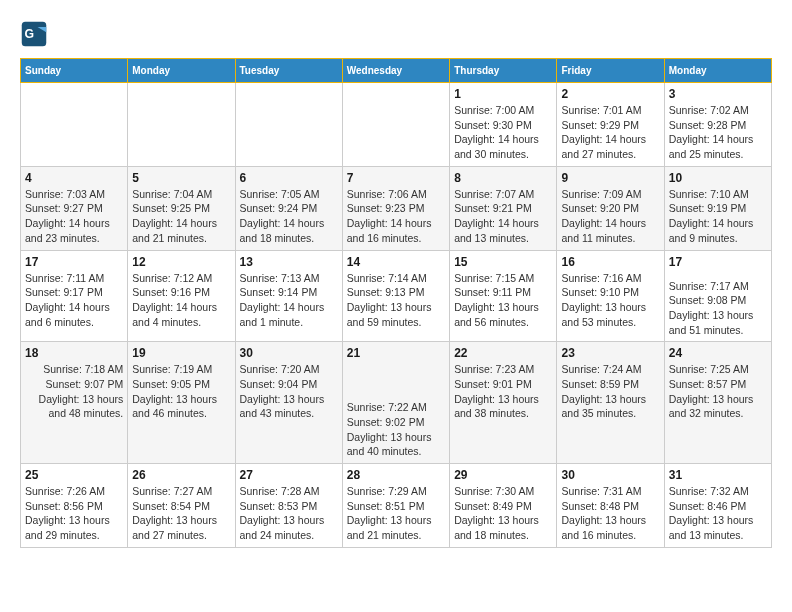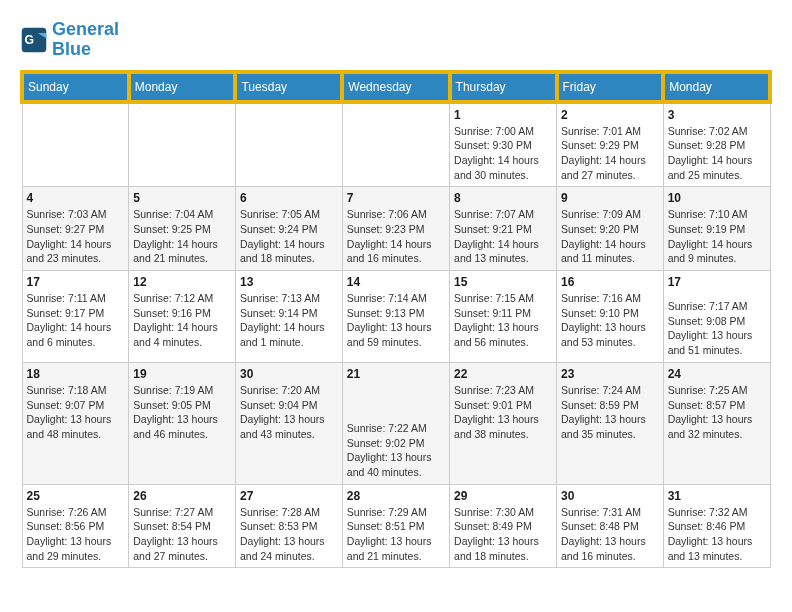--- a/index.html
+++ b/index.html
@@ -46,23 +46,23 @@
     .calendar-table {
       width: 100%;
       border-collapse: collapse;
       font-size: 11px;
     }
     .calendar-table th {
       background-color: #2e86c1;
       color: white;
       padding: 6px 4px;
       text-align: left;
-      font-size: 12px;
-      font-weight: normal;
-      border: 4px solid #eab308;
+      font-size: 10px;
+      font-weight: bold;
+      border: 1px solid #eab308;
     }
     .calendar-table td {
       border: 1px solid #ccc;
       vertical-align: top;
       padding: 4px;
       width: 108px;
       min-height: 80px;
       background: #fff;
     }
     .calendar-table tr:nth-child(even) td {
@@ -87,26 +87,20 @@
 </head>
 <body>
 
 <div style="display:flex; justify-content:space-between; align-items:flex-start;">
   <div class="header-logo">
     <svg class="logo-icon" viewBox="0 0 32 32" xmlns="http://www.w3.org/2000/svg">
       <rect x="2" y="2" width="28" height="28" rx="4" fill="#1a5276"></rect>
       <text x="5" y="20" font-size="14" font-weight="bold" fill="white" font-family="Arial">G</text>
       <polygon points="20,8 30,14 30,8" fill="#5dade2"></polygon>
     </svg>
-    <div>
-      <div class="logo-text">
-        <span>General</span><br>
-        <span style="color:#2e86c1;">Blue</span>
-      </div>
-    </div>
   </div>
 </div>
 
 <table class="calendar-table">
   <thead>
     <tr>
     <th>Sunday</th>
         <th>Monday</th>
         <th>Tuesday</th>
         <th>Wednesday</th>
@@ -224,21 +218,21 @@
         <td>
           <span class="day-number">17</span>
           <div class="day-info" style="white-space: pre-line; margin-top: 10px;">Sunrise: 7:17 AM
 Sunset: 9:08 PM
 Daylight: 13 hours and 51 minutes.</div>
         </td>
       </tr>
       <tr>
         <td>
           <span class="day-number">18</span>
-          <div class="day-info" style="white-space: pre-line;">Sunrise: 7:18 AM
+          <div class="day-info" style="white-space: pre-line; text-align: right;">Sunrise: 7:18 AM
 Sunset: 9:07 PM
 Daylight: 13 hours and 48 minutes.</div>
         </td>
         <td>
           <span class="day-number">19</span>
           <div class="day-info" style="white-space: pre-line;">Sunrise: 7:19 AM
 Sunset: 9:05 PM
 Daylight: 13 hours and 46 minutes.</div>
         </td>
         <td>

